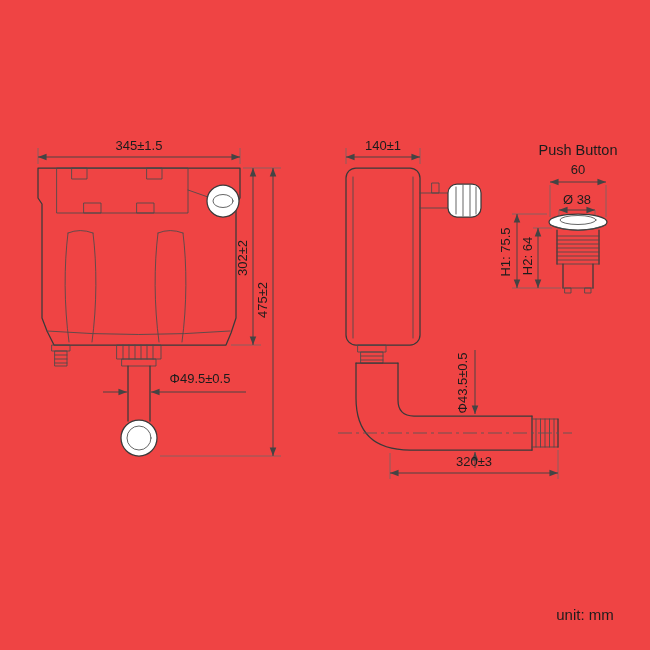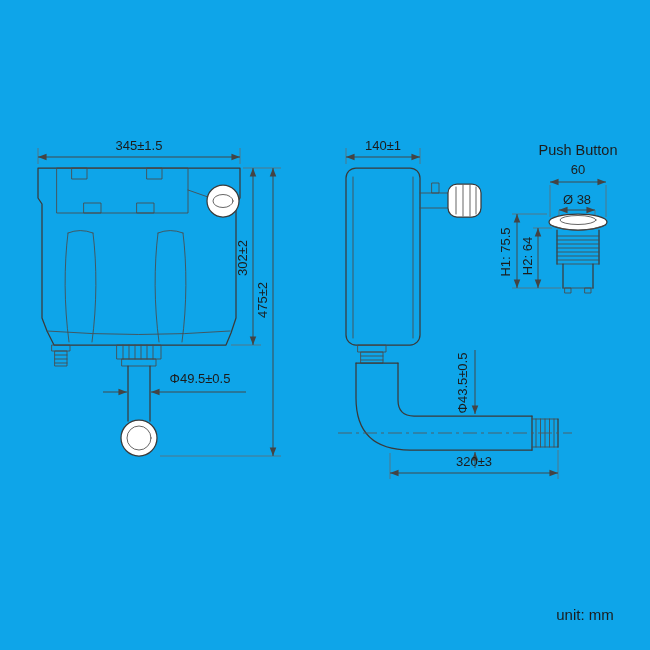--- a/index.html
+++ b/index.html
@@ -1,19 +1,19 @@
 <!DOCTYPE html>
 <html><head>
 <meta charset="utf-8">
 <style>
   html,body{margin:0;padding:0;background:#ffffff;}
   .canvas{
     position:relative;
     width:650px;height:650px;
-    background:#0ea5e9;
+    background:#ef4444;
     font-family:"Liberation Sans", sans-serif;
     overflow:hidden;
   }
   svg text{
     font-family:"Liberation Sans", sans-serif;
     font-size:13px;
     fill:#1c1c1c;
   }
   svg .title-label{font-size:14.5px;}
   svg .unit-label{font-size:15px;}

